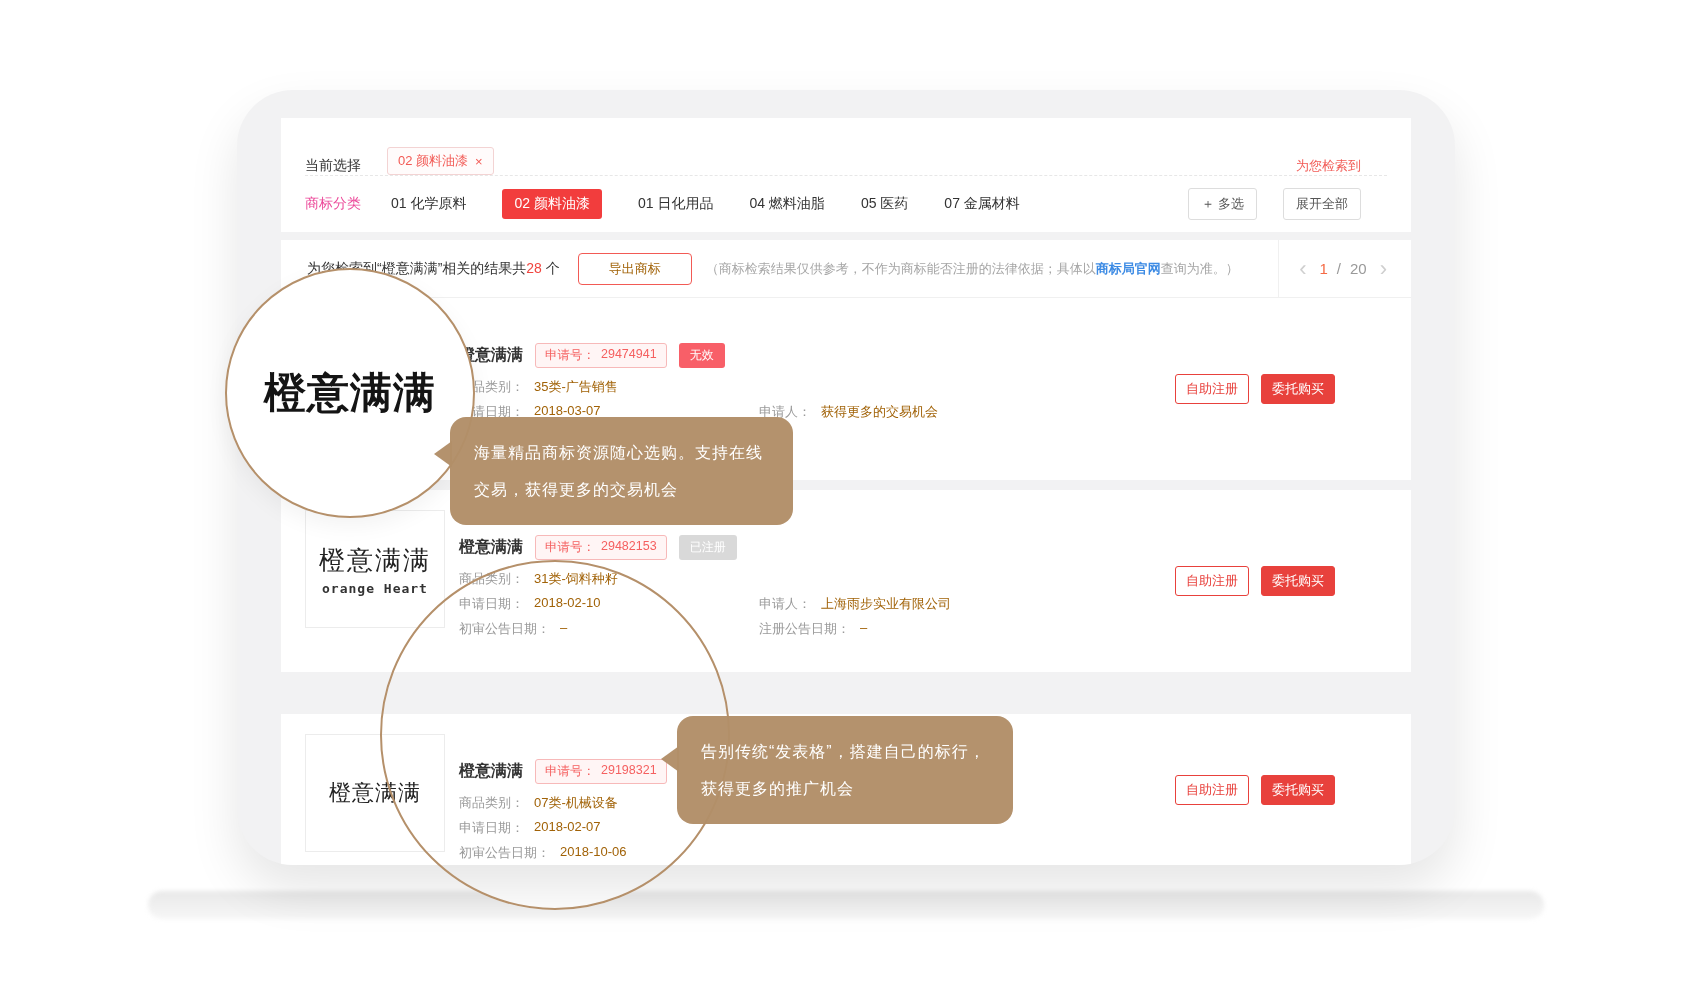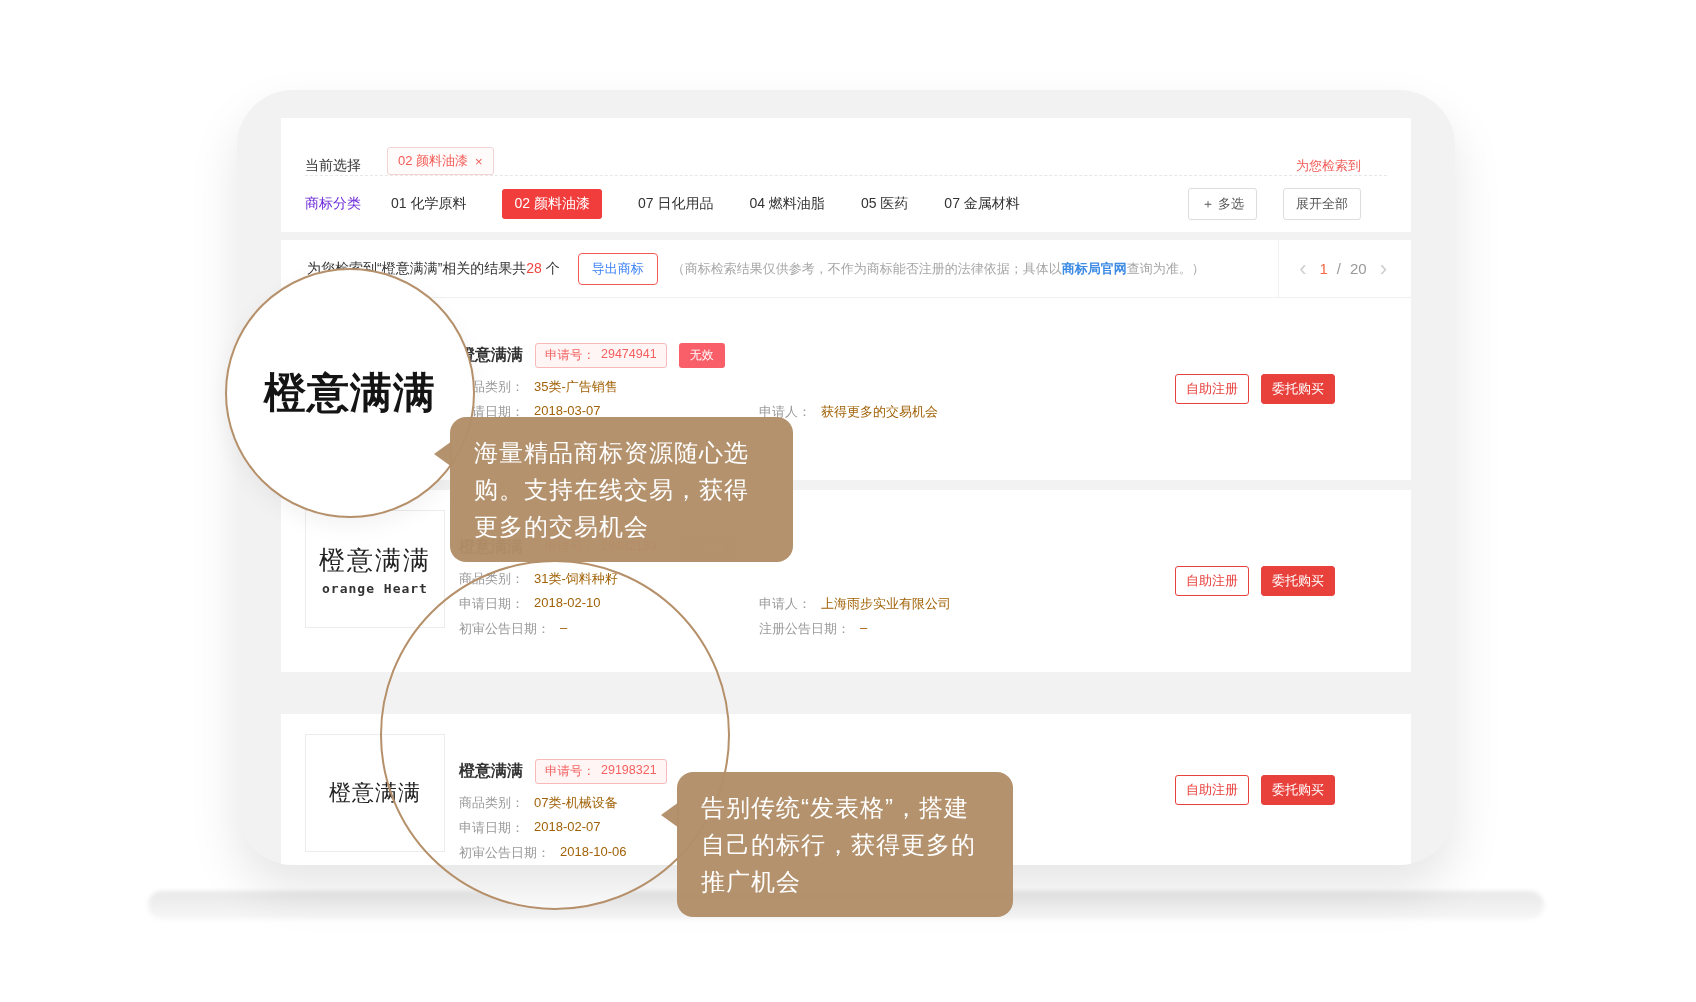--- a/index.html
+++ b/index.html
@@ -27,37 +27,37 @@
   .filter-card { height:114px; padding:0 24px; }
   .filter-row { height:57px; display:flex; align-items:flex-end; }
   .flabel { font-size:14px; color:#333; }
   .ftag { margin-left:26px; display:inline-flex; align-items:center; gap:7px;
     border:1px solid #f3d3d3; background:#fffbfb; color:#f25a55; font-size:13px;
     padding:4px 10px; border-radius:3px; cursor:pointer; }
   .ftag-x { color:#f25a55; font-size:13px; }
   .clear-all { margin-left:auto; margin-right:26px; color:#f25a55; font-size:13px; cursor:pointer; }
   .fdivider { border-top:1px dashed #e7e7e7; }
   .cat-row { height:56px; display:flex; align-items:center; }
-  .cat-label { color:#6d28d9; font-size:14px; margin-right:30px; }
+  .cat-label { color:#ec4899; font-size:14px; margin-right:30px; }
   .cat { font-size:14px; color:#333; margin-right:36px; cursor:pointer; white-space:nowrap; }
   .cat.sel { background:#f23d3d; color:#fff; padding:6px 12px; border-radius:3px; }
   .cat-spacer { flex:1; }
   .ghost-btn { font-size:13px; color:#555; background:#fff; border:1px solid #ddd;
     border-radius:3px; padding:6px 12px; margin-left:14px; cursor:pointer;
     font-family:inherit; white-space:nowrap; margin-right:12px; }
   .ghost-btn:last-child { margin-right:26px; }
 
   
   .results { margin-top:8px; }
   .results-header { height:58px; background:#fff; display:flex; align-items:center;
     padding-left:26px; border-bottom:1px solid #f0f0f0; }
   .rh-text { font-size:14px; color:#333; white-space:nowrap; }
   .rh-text .red { color:#f0453f; }
-  .export-btn { margin-left:18px; font-size:13px; color:#3b82f6; background:#fff;
-    border:1px solid #f25a55; border-radius:4px; padding:6px 13px; cursor:pointer;
+  .export-btn { margin-left:18px; font-size:13px; color:#a16207; background:#fff;
+    border:1px solid #f25a55; border-radius:4px; padding:6px 30px; cursor:pointer;
     font-family:inherit; white-space:nowrap; }
   .disclaimer { margin-left:14px; font-size:13px; color:#a6a6a6; white-space:nowrap;
     overflow:hidden; flex:1; }
   .dlink { color:#3d8be4; font-weight:bold; text-decoration:none; cursor:pointer; }
   .pagination { height:100%; border-left:1px solid #f0f0f0; display:flex;
     align-items:center; padding:0 20px 0 16px; gap:9px; }
   .pg-prev,.pg-next { color:#cfcfcf; font-size:22px; line-height:1; cursor:pointer; padding:0 4px; }
   .pg-cur { color:#f56a45; font-size:15px; }
   .pg-sep,.pg-total { color:#999; font-size:15px; }
 
@@ -102,28 +102,28 @@
   
   .lens { position:absolute; border-radius:50%; border:2px solid #b5906a; z-index:5; }
   .lens1 { left:225px; top:268px; width:250px; height:250px; background:#fff;
     display:flex; align-items:center; justify-content:center;
     box-shadow:0 8px 22px rgba(0,0,0,.05); }
   .lens1-text { font-size:42px; font-weight:600; color:#141414; letter-spacing:1px; white-space:nowrap; }
   .lens2 { left:380px; top:560px; width:350px; height:350px; background:transparent; }
 
   
   .callout { position:absolute; background:rgba(178,142,104,.97); color:#fff;
-    border-radius:16px; padding:17px 24px; font-size:24px; line-height:37px;
+    border-radius:16px; padding:17px 24px; font-size:16px; line-height:37px;
     letter-spacing:1px; z-index:6; }
   .callout::before { content:""; position:absolute; left:-16px; width:0; height:0;
     border-top:13px solid transparent; border-bottom:13px solid transparent;
     border-right:18px solid rgba(178,142,104,.97); }
   .callout1 { left:450px; top:417px; width:343px; }
   .callout1::before { top:24px; }
-  .callout2 { left:677px; top:772px; width:336px; }
+  .callout2 { left:677px; top:716px; width:336px; }
   .callout2::before { top:30px; }
 </style>
 </head>
 <body>
 
 <div class="page">
 
   <div class="pedestal"></div>
   <div class="lens2-fill"></div>
 
@@ -136,21 +136,21 @@
             <span>02 颜料油漆</span>
             <span class="ftag-x">×</span>
           </span>
         <span class="clear-all">为您检索到</span>
       </div>
       <div class="fdivider"></div>
       <div class="cat-row">
         <span class="cat-label">商标分类</span>
         <span class="cat">01 化学原料</span>
         <span class="cat sel">02 颜料油漆</span>
-        <span class="cat">07 日化用品</span>
+        <span class="cat">01 日化用品</span>
         <span class="cat">04 燃料油脂</span>
         <span class="cat">05 医药</span>
         <span class="cat">07 金属材料</span>
         <span class="cat-spacer"></span>
         <button class="ghost-btn">＋ 多选</button>
         <button class="ghost-btn">展开全部</button>
       </div>
     </section>
 
     <section class="results">

